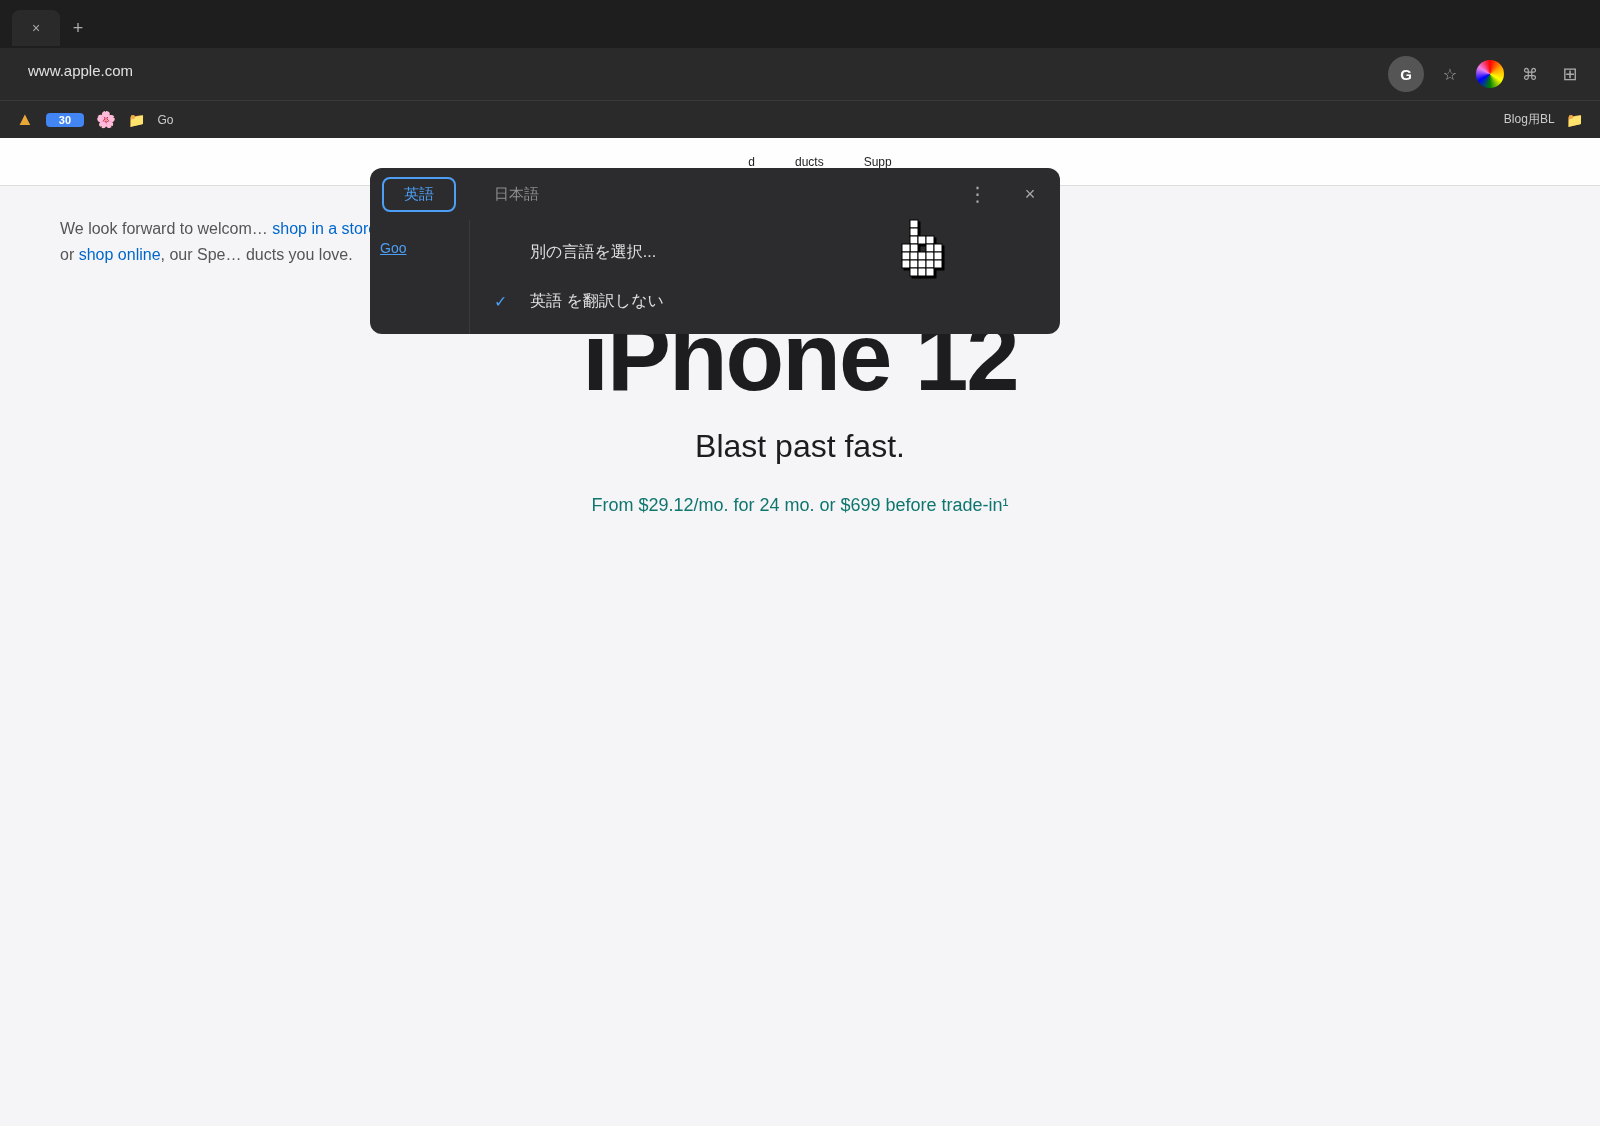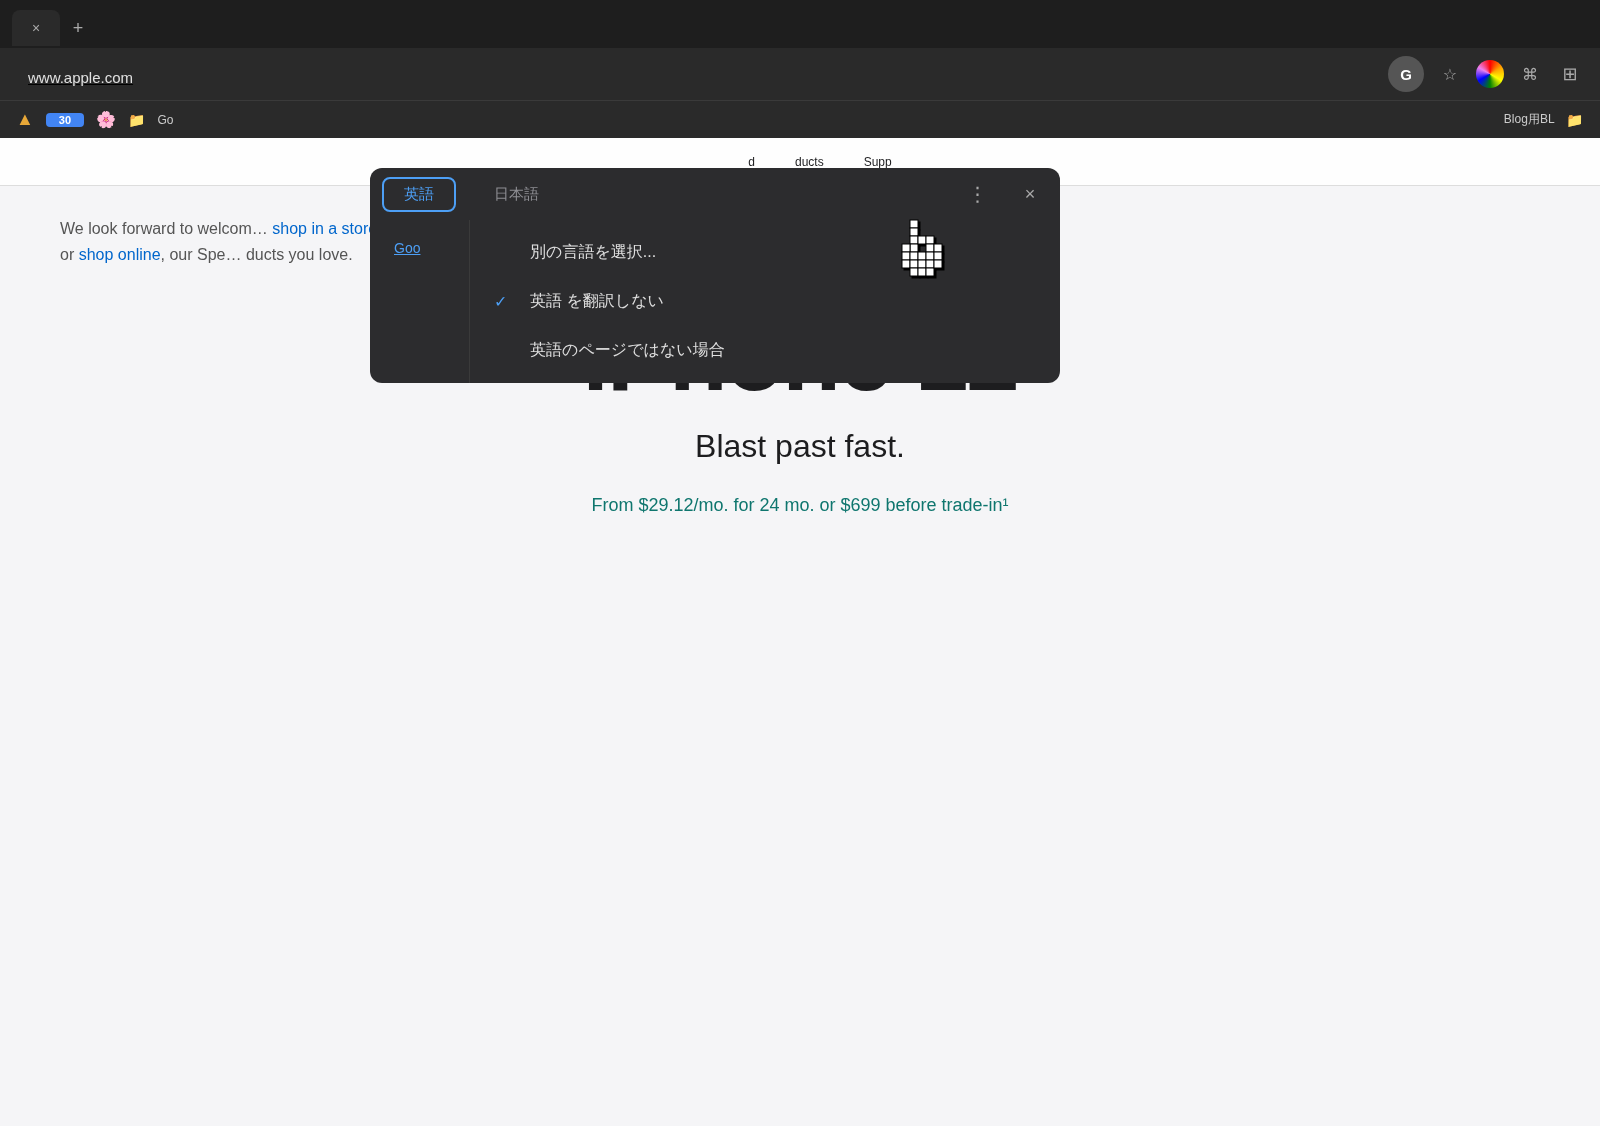--- a/index.html
+++ b/index.html
@@ -72,24 +72,23 @@
       align-items: center;
       padding: 6px 16px;
       height: 52px;
       background: #2a2a2a;
       gap: 10px;
     }
 
     .url-area {
       flex: 1;
       display: flex;
-      align-items: flex-end;
+      align-items: flex-start;
       padding: 6px 12px;
       height: 36px;
-      text-decoration: underline;
     }
 
     .url-text {
       color: #e0e0e0;
       font-size: 15px;
     }
 
     .address-icons {
       display: flex;
       align-items: center;
@@ -311,21 +310,21 @@
       display: flex;
     }
 
     .translate-source-area {
       width: 100px;
       padding: 10px 0;
       border-right: 1px solid #3a3a3a;
     }
 
     .source-item {
-      padding: 10px 24px;
+      padding: 10px 10px;
       color: #8e8e93;
       font-size: 14px;
       cursor: pointer;
       text-decoration: underline;
     }
 
     .source-item-active {
       color: #4d9ff5;
     }
 
@@ -450,24 +449,20 @@
     </div>
 
     <div class="translate-menu">
       <div class="menu-item">
         <span class="menu-check"></span>
         <span>別の言語を選択...</span>
       </div>
       <div class="menu-item">
         <span class="menu-check" style="color:#4d9ff5;">✓</span>
         <span>英語 を翻訳しない</span>
-      </div>
-      <div class="menu-item">
-        <span class="menu-check"></span>
-        <span>英語のページではない場合</span>
       </div>
     </div>
   </div>
 </div>
 
 <div class="cursor">
   <svg width="80" height="80" viewBox="0 0 80 80" xmlns="http://www.w3.org/2000/svg">
 
     <rect x="30" y="10" width="8" height="8" fill="white" stroke="black" stroke-width="1"></rect>
     <rect x="30" y="18" width="8" height="8" fill="white" stroke="black" stroke-width="1"></rect>

